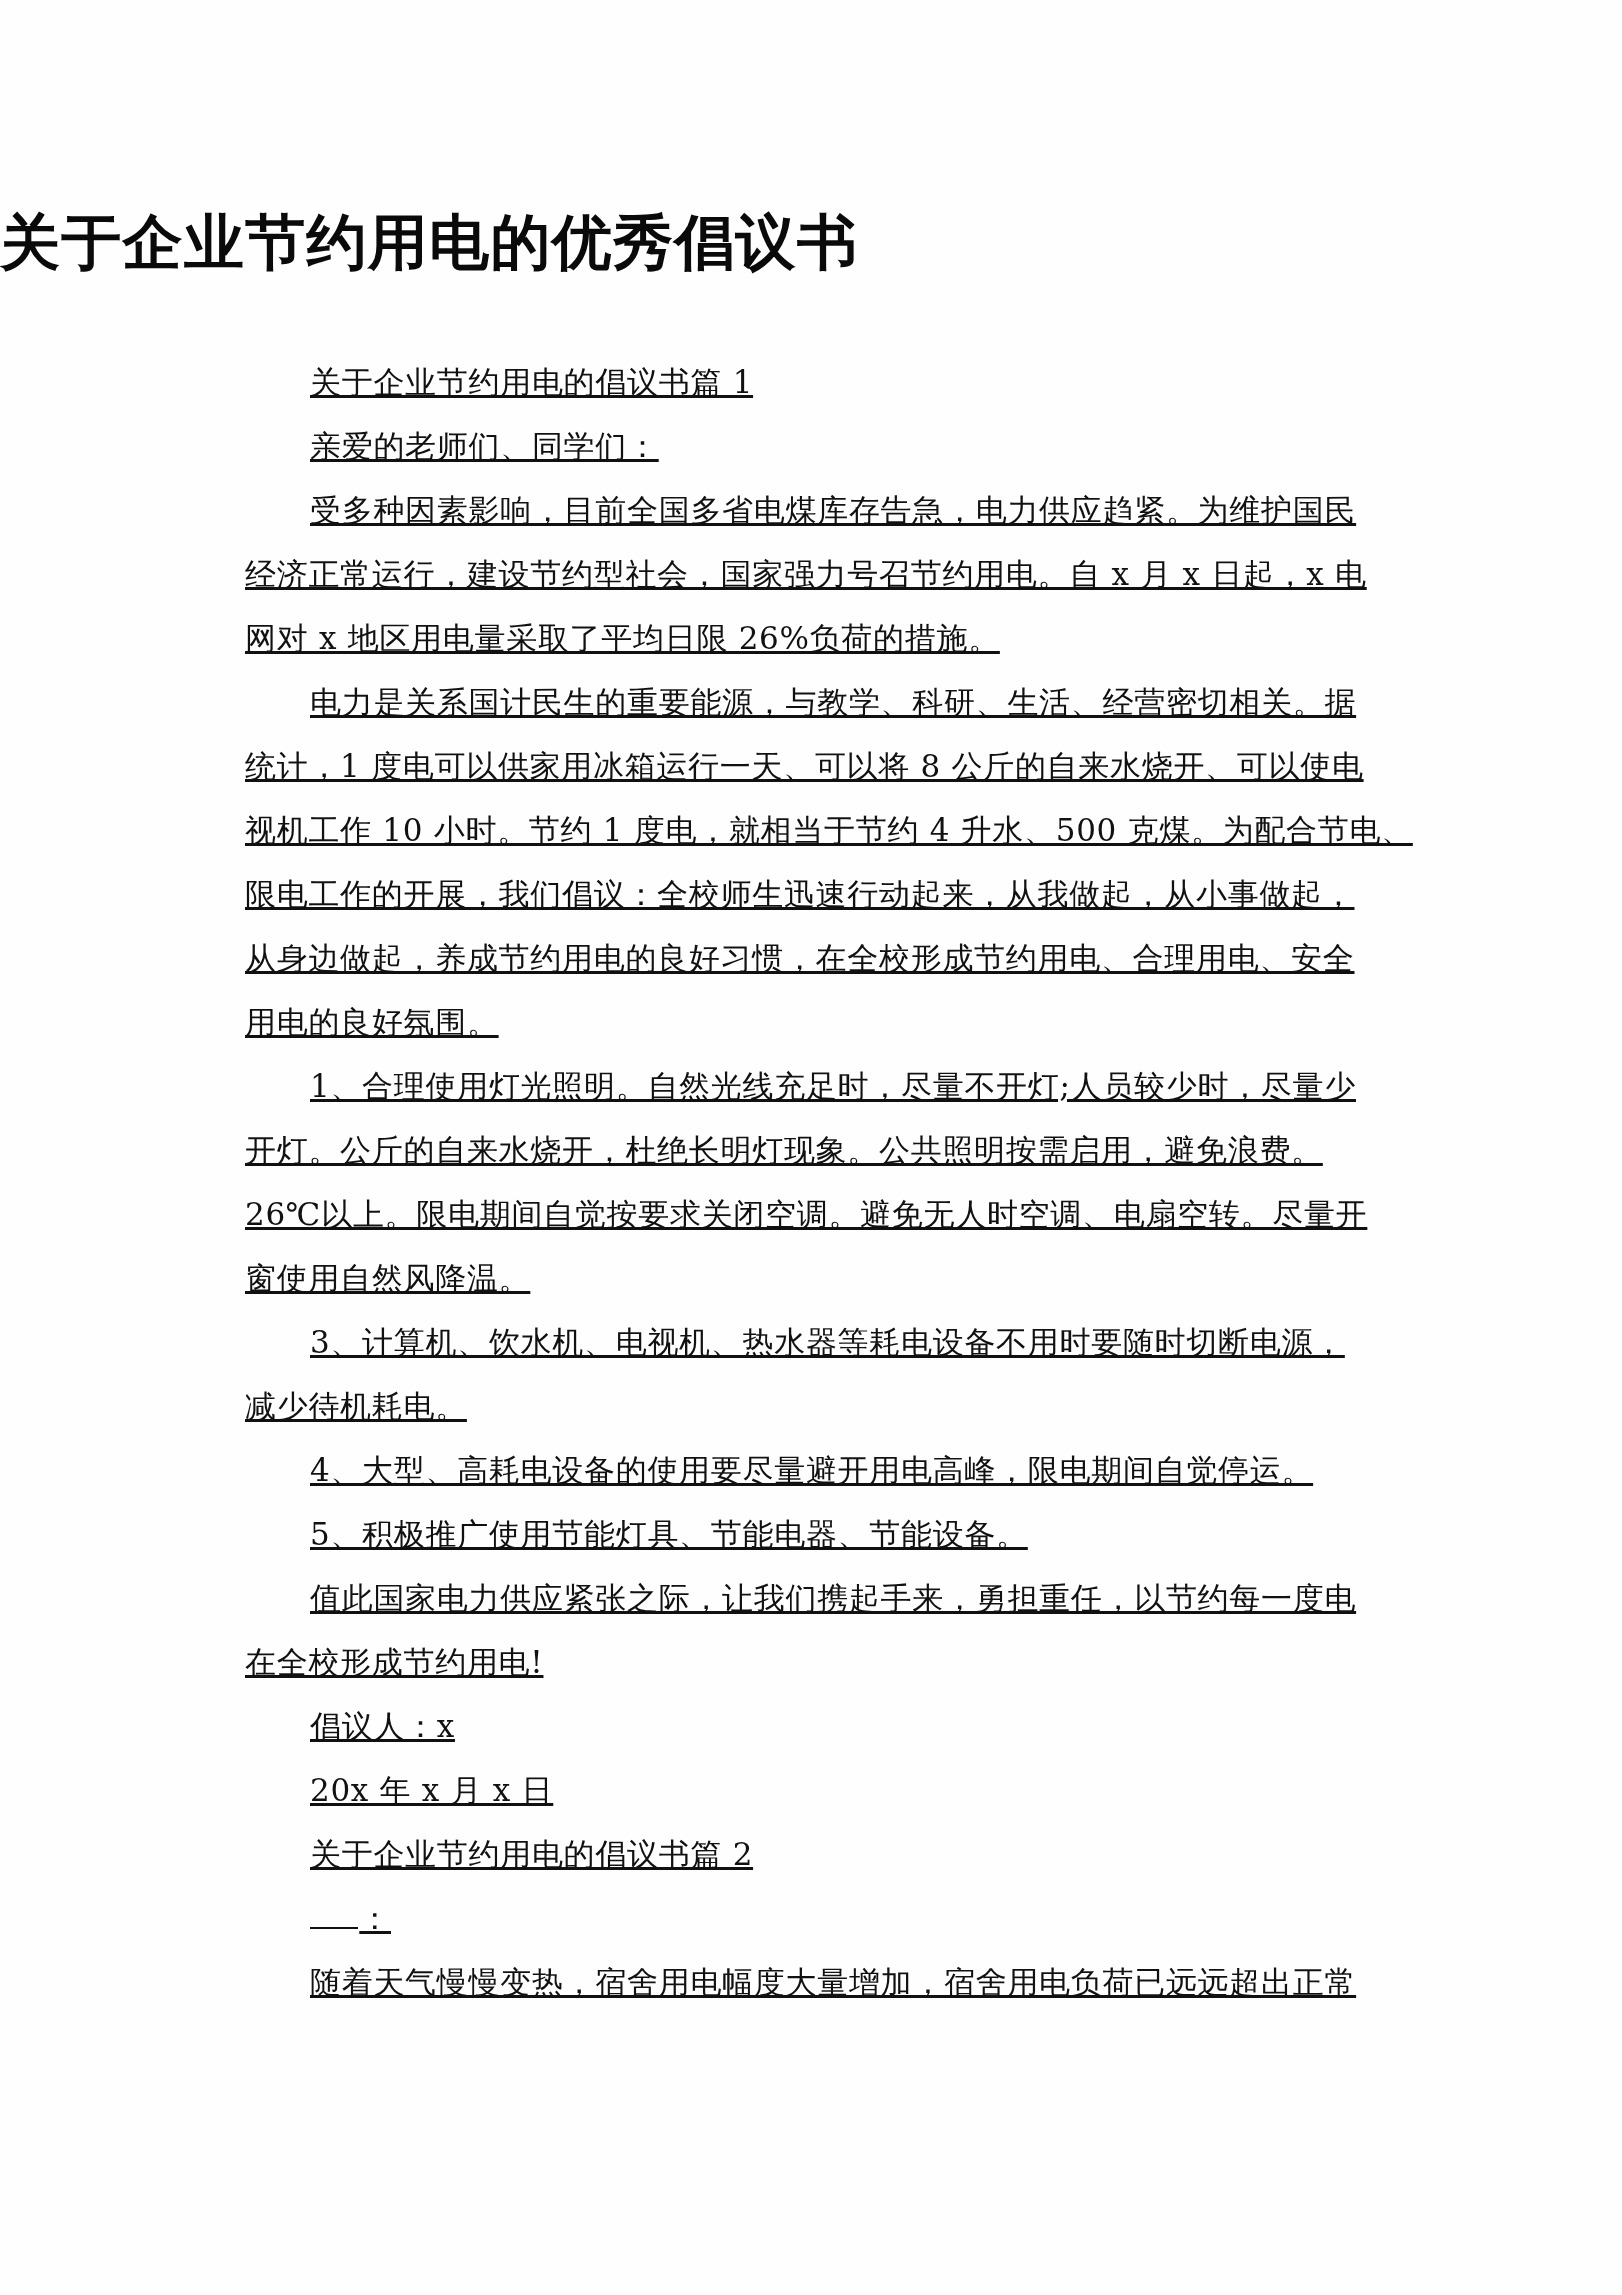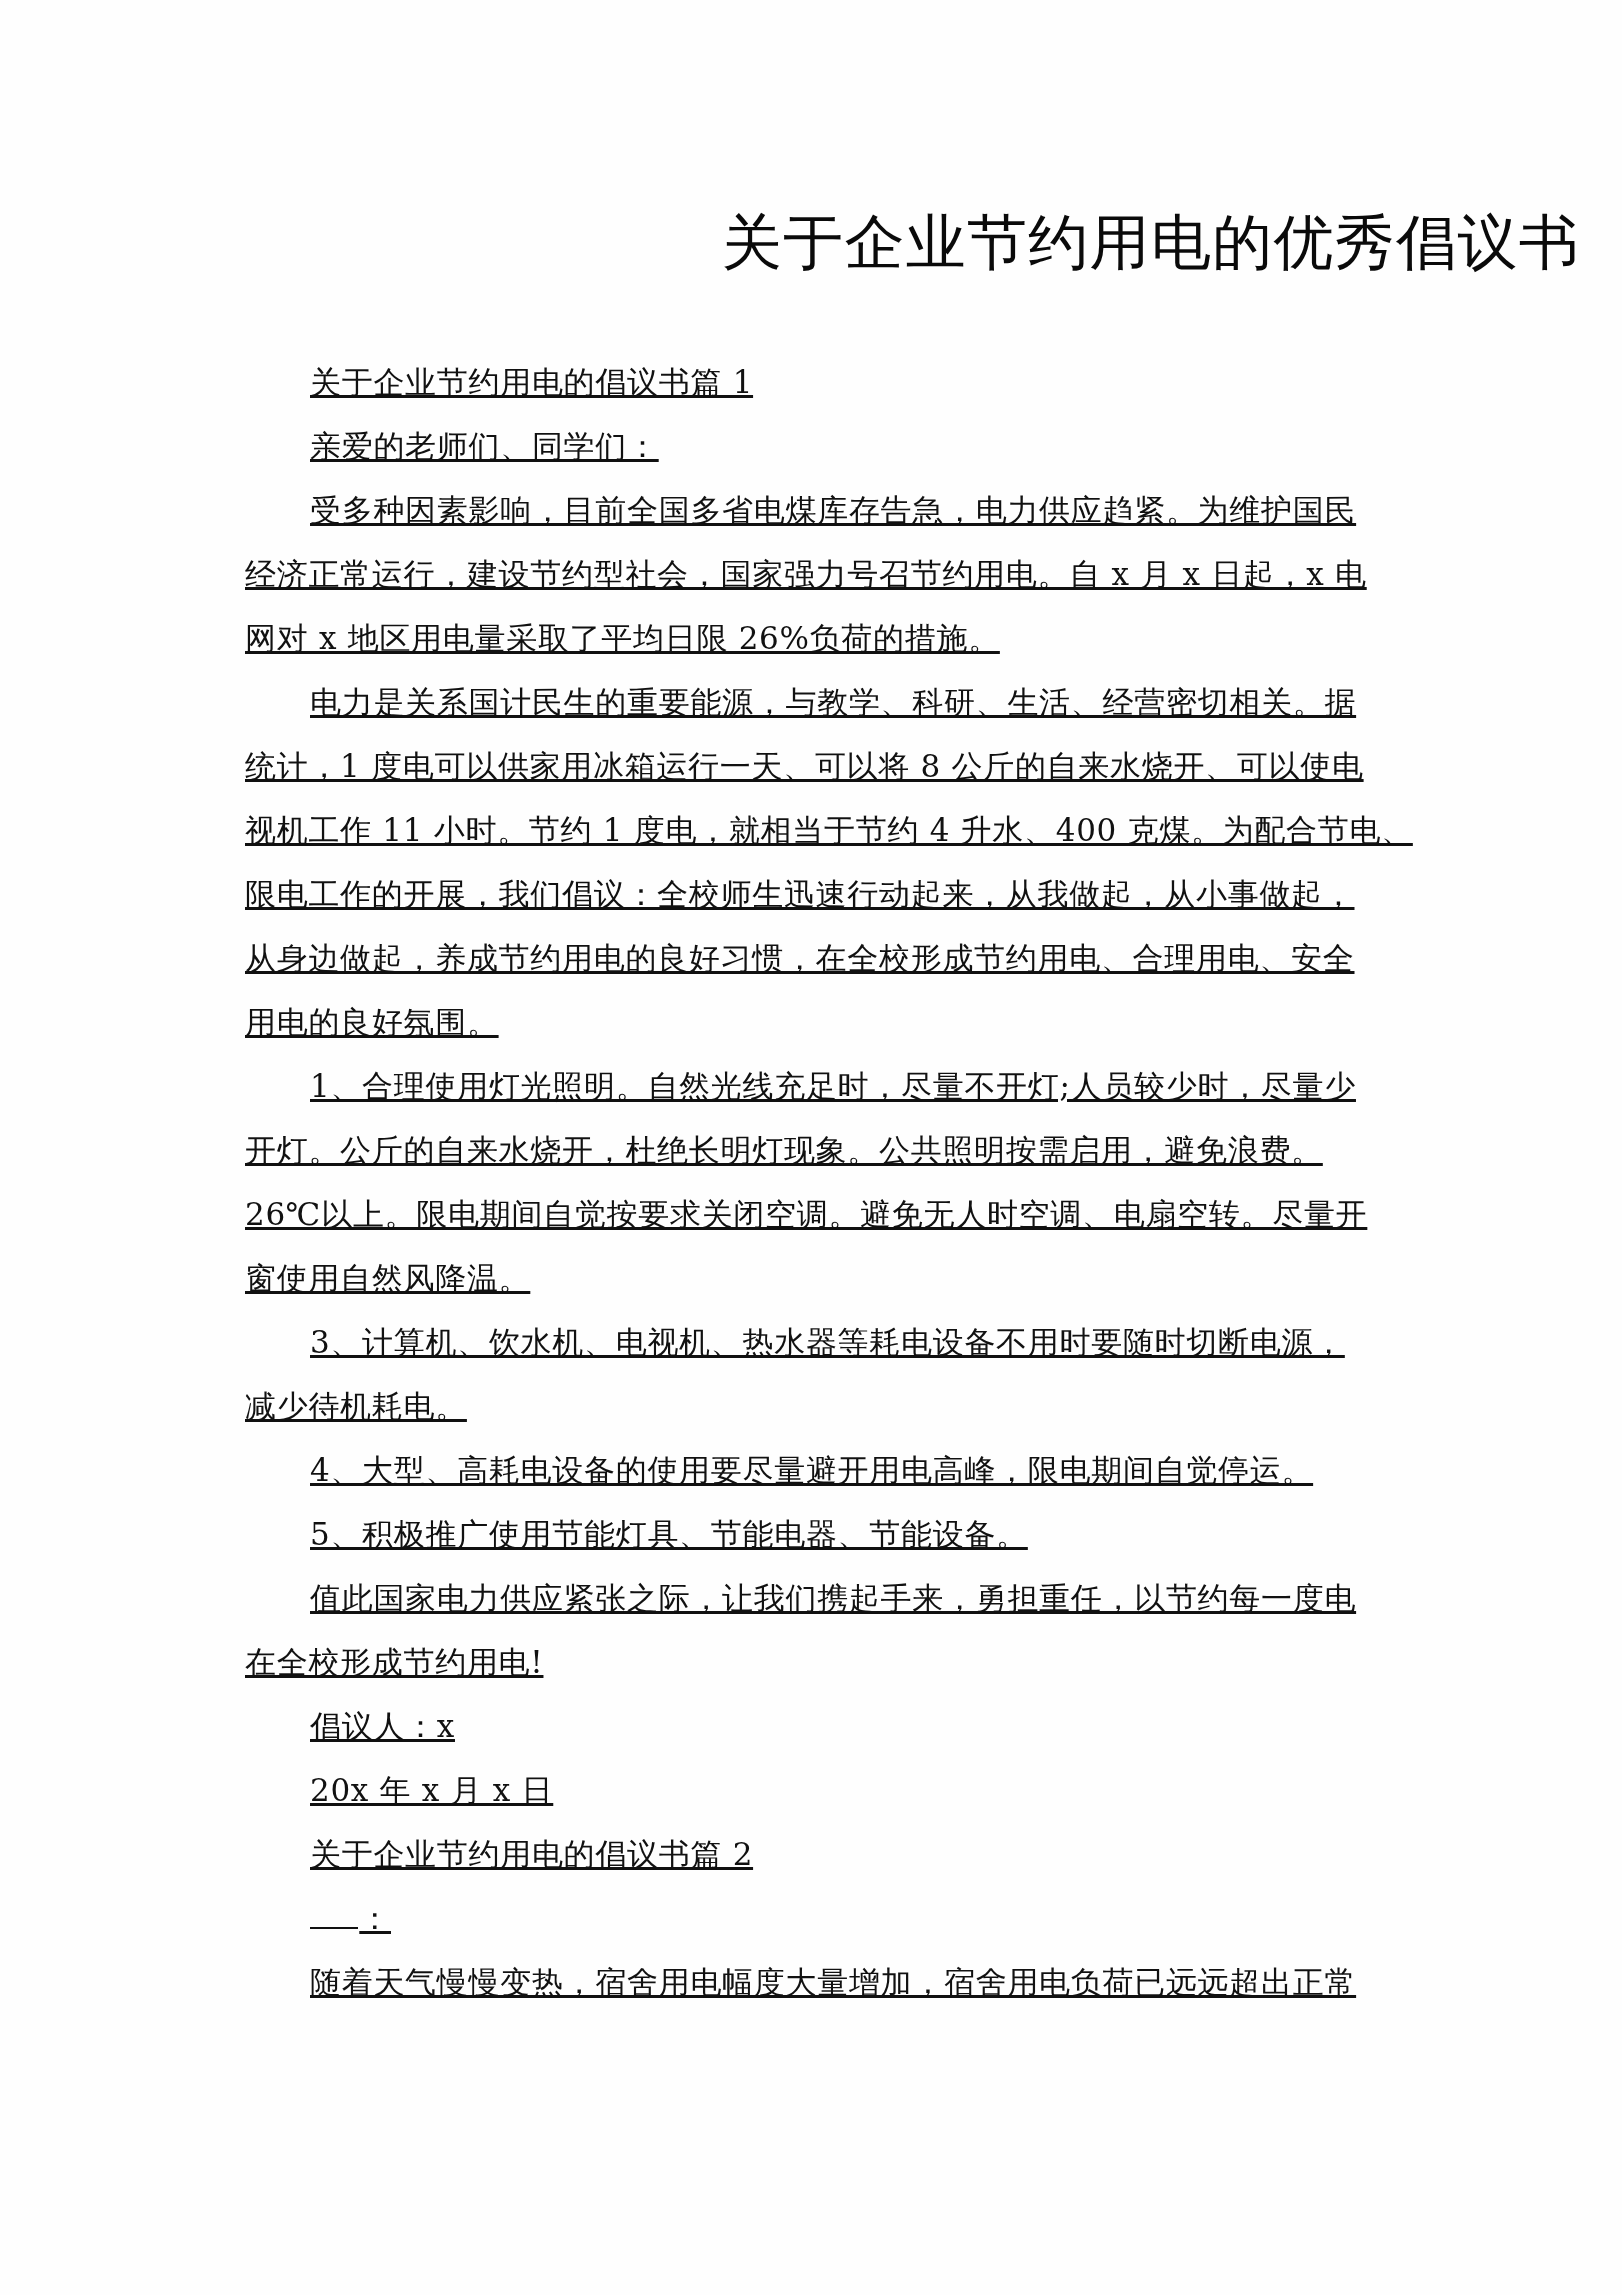--- a/index.html
+++ b/index.html
@@ -21,26 +21,27 @@
       top: 0;
       width: 1623px;
       height: 2295px;
       background: #fefefe;
     }
     .title {
       position: absolute;
       left: 0;
       width: 1580px;
       top: 196px;
-      text-align: right;
+      text-align: left;
       font-size: 60px;
       line-height: 92px;
       letter-spacing: 1.3px;
       color: #0a0a0a;
       font-family: "DejaVu Serif", "Liberation Serif", serif;
+      font-weight: bold;
     }
     .body-text {
       position: absolute;
       left: 245px;
       top: 350px;
       width: 1139px;
       text-decoration: underline;
     }
     .line {
       font-size: 31px;
@@ -70,21 +71,21 @@
   <div class="title">关于企业节约用电的优秀倡议书</div>
 
   <div class="body-text">
     <div class="line indent">关于企业节约用电的倡议书篇 1</div>
     <div class="line indent">亲爱的老师们、同学们：</div>
     <div class="line indent">受多种因素影响，目前全国多省电煤库存告急，电力供应趋紧。为维护国民</div>
     <div class="line">经济正常运行，建设节约型社会，国家强力号召节约用电。自 x 月 x 日起，x 电</div>
     <div class="line">网对 x 地区用电量采取了平均日限 26%负荷的措施。</div>
     <div class="line indent">电力是关系国计民生的重要能源，与教学、科研、生活、经营密切相关。据</div>
     <div class="line">统计，1 度电可以供家用冰箱运行一天、可以将 8 公斤的自来水烧开、可以使电</div>
-    <div class="line">视机工作 11 小时。节约 1 度电，就相当于节约 4 升水、400 克煤。为配合节电、</div>
+    <div class="line">视机工作 10 小时。节约 1 度电，就相当于节约 4 升水、500 克煤。为配合节电、</div>
     <div class="line">限电工作的开展，我们倡议：全校师生迅速行动起来，从我做起，从小事做起，</div>
     <div class="line">从身边做起，养成节约用电的良好习惯，在全校形成节约用电、合理用电、安全</div>
     <div class="line">用电的良好氛围。</div>
     <div class="line indent">1、合理使用灯光照明。自然光线充足时，尽量不开灯;人员较少时，尽量少</div>
     <div class="line">开灯。公斤的自来水烧开，杜绝长明灯现象。公共照明按需启用，避免浪费。</div>
     <div class="line">26℃以上。限电期间自觉按要求关闭空调。避免无人时空调、电扇空转。尽量开</div>
     <div class="line">窗使用自然风降温。</div>
     <div class="line indent">3、计算机、饮水机、电视机、热水器等耗电设备不用时要随时切断电源，</div>
     <div class="line">减少待机耗电。</div>
     <div class="line indent">4、大型、高耗电设备的使用要尽量避开用电高峰，限电期间自觉停运。</div>

